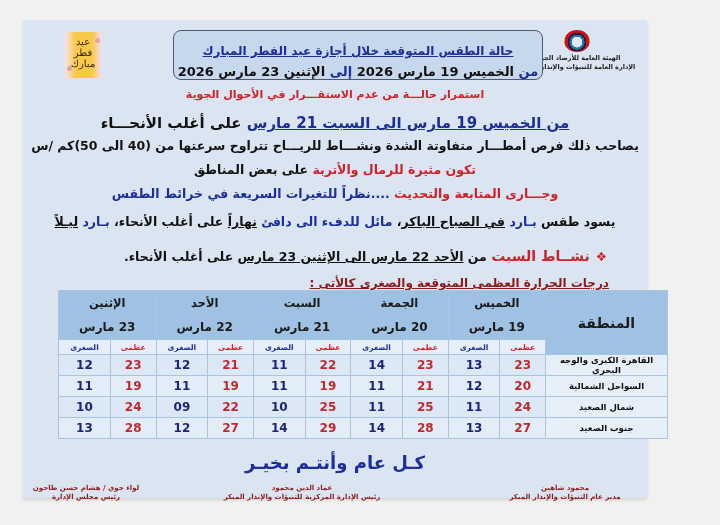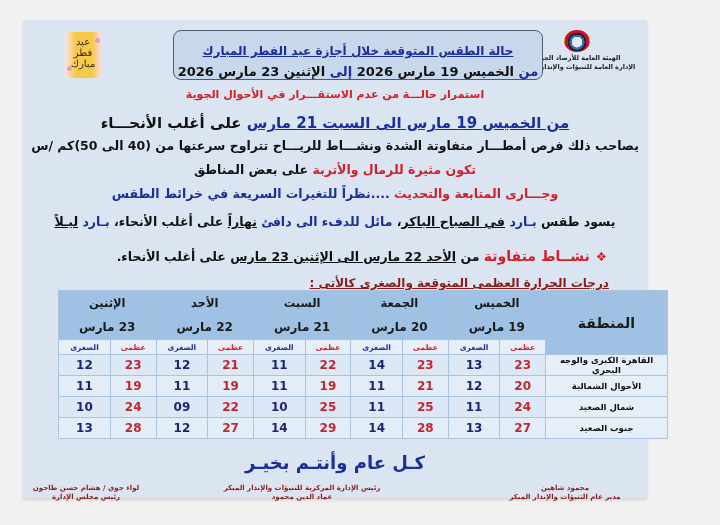--- a/index.html
+++ b/index.html
@@ -120,21 +120,21 @@
 
   <div class="line5 center">
     <span class="red">وجـــارى المتابعة والتحديث</span><span> ....نظراً للتغيرات السريعة في خرائط الطقس</span>
   </div>
 
   <div class="line6 center">
     <span>يسود طقس </span><span class="blue">بـارد</span><span> </span><span class="u">في الصباح الباكر</span><span>، </span><span class="blue">مائل للدفء الى دافئ</span><span> </span><span class="u">نهاراً</span><span> على أغلب الأنحاء، </span><span class="blue">بـارد</span><span> </span><span class="u">ليـلاً</span>
   </div>
 
   <div class="line7">
-    <span class="bullet">❖</span><span class="red">نشــاط متفاوتة</span><span> من </span><span class="u">الأحد 22 مارس الى الإثنين 23 مارس</span><span> على أغلب الأنحاء.</span>
+    <span class="bullet">❖</span><span class="red">نشــاط السبت</span><span> من </span><span class="u">الأحد 22 مارس الى الإثنين 23 مارس</span><span> على أغلب الأنحاء.</span>
   </div>
 
   <div class="table-caption">درجات الحرارة العظمى المتوقعة والصغرى كالأتى :</div>
 
   <table class="temp-table">
     <tbody>
         <tr>
       <th class="head region-head" rowspan="3">المنطقة</th>
       <th class="head day-name" colspan="2">الخميس</th>
       <th class="head day-name" colspan="2">الجمعة</th>
@@ -168,21 +168,21 @@
       <td class="val max">23</td>
       <td class="val min">14</td>
       <td class="val max">22</td>
       <td class="val min">11</td>
       <td class="val max">21</td>
       <td class="val min">12</td>
       <td class="val max">23</td>
       <td class="val min">12</td>
     </tr>
     <tr>
-      <td class="region">الأحوال الشمالية</td>
+      <td class="region">السواحل الشمالية</td>
       <td class="val max">20</td>
       <td class="val min">12</td>
       <td class="val max">21</td>
       <td class="val min">11</td>
       <td class="val max">19</td>
       <td class="val min">11</td>
       <td class="val max">19</td>
       <td class="val min">11</td>
       <td class="val max">19</td>
       <td class="val min">11</td>
@@ -217,22 +217,22 @@
     </table>
 
   <div class="greeting center">كـل عام وأنتـم بخيـر</div>
 
   <div class="signatures">
     <div class="sig right">
       <div>محمود شاهين</div>
       <div>مدير عام التنبؤات والإنذار المبكر</div>
     </div>
     <div class="sig mid">
+      <div>عماد الدين محمود</div>
       <div>رئيس الإدارة المركزية للتنبؤات والإنذار المبكر</div>
-      <div>عماد الدين محمود</div>
     </div>
     <div class="sig left">
       <div>لواء جوي / هشام حسن طاحون</div>
       <div>رئيس مجلس الإدارة</div>
     </div>
   </div>
 
 </div>
 
 </body></html>

